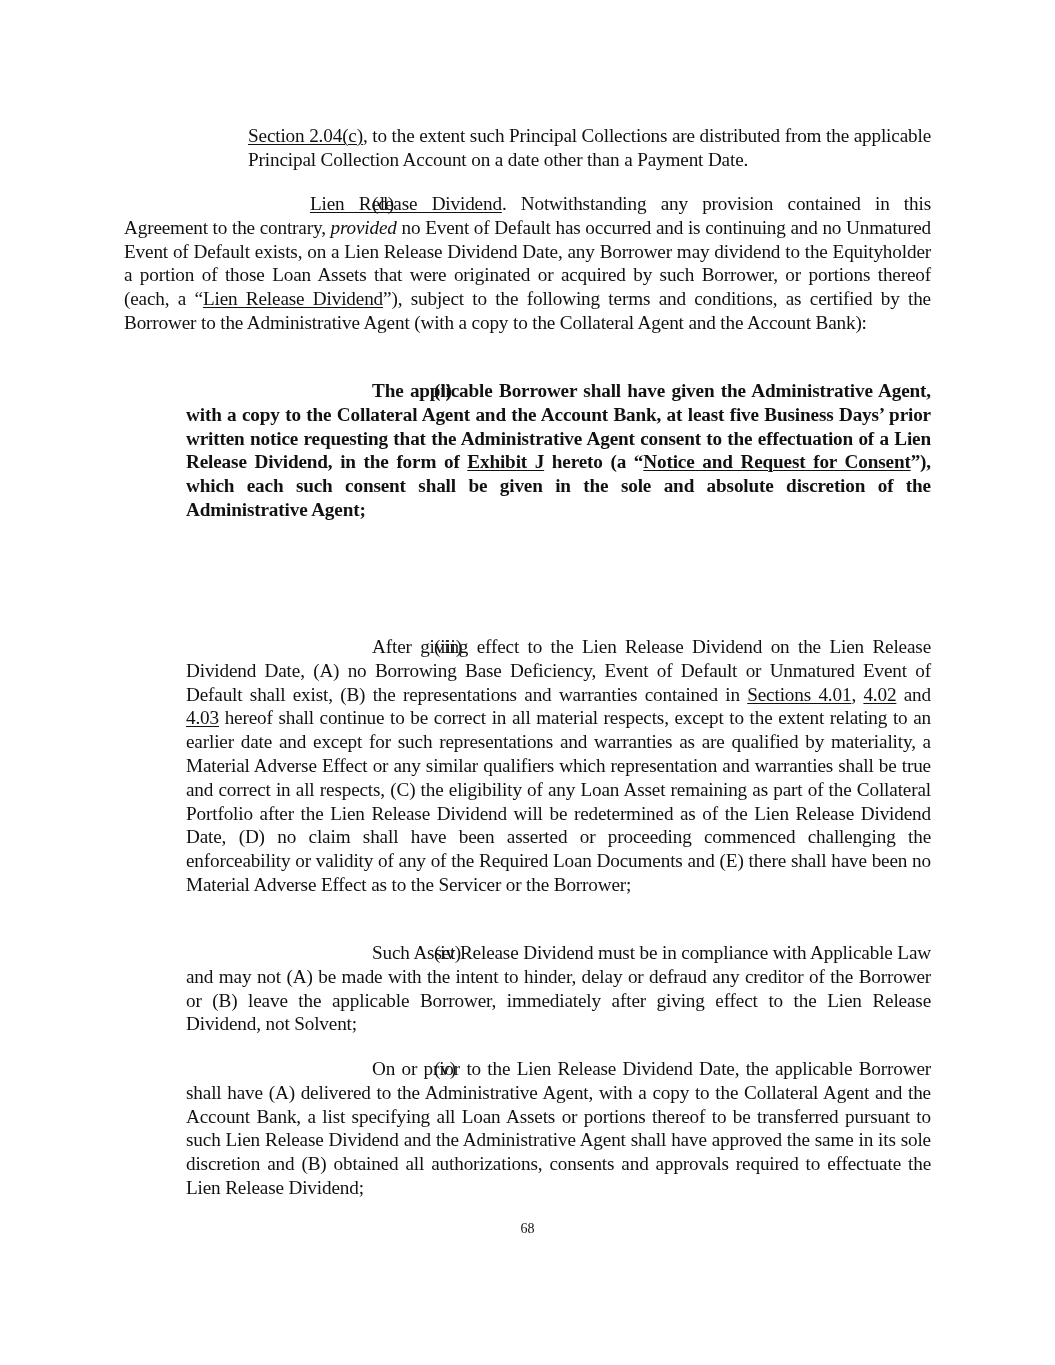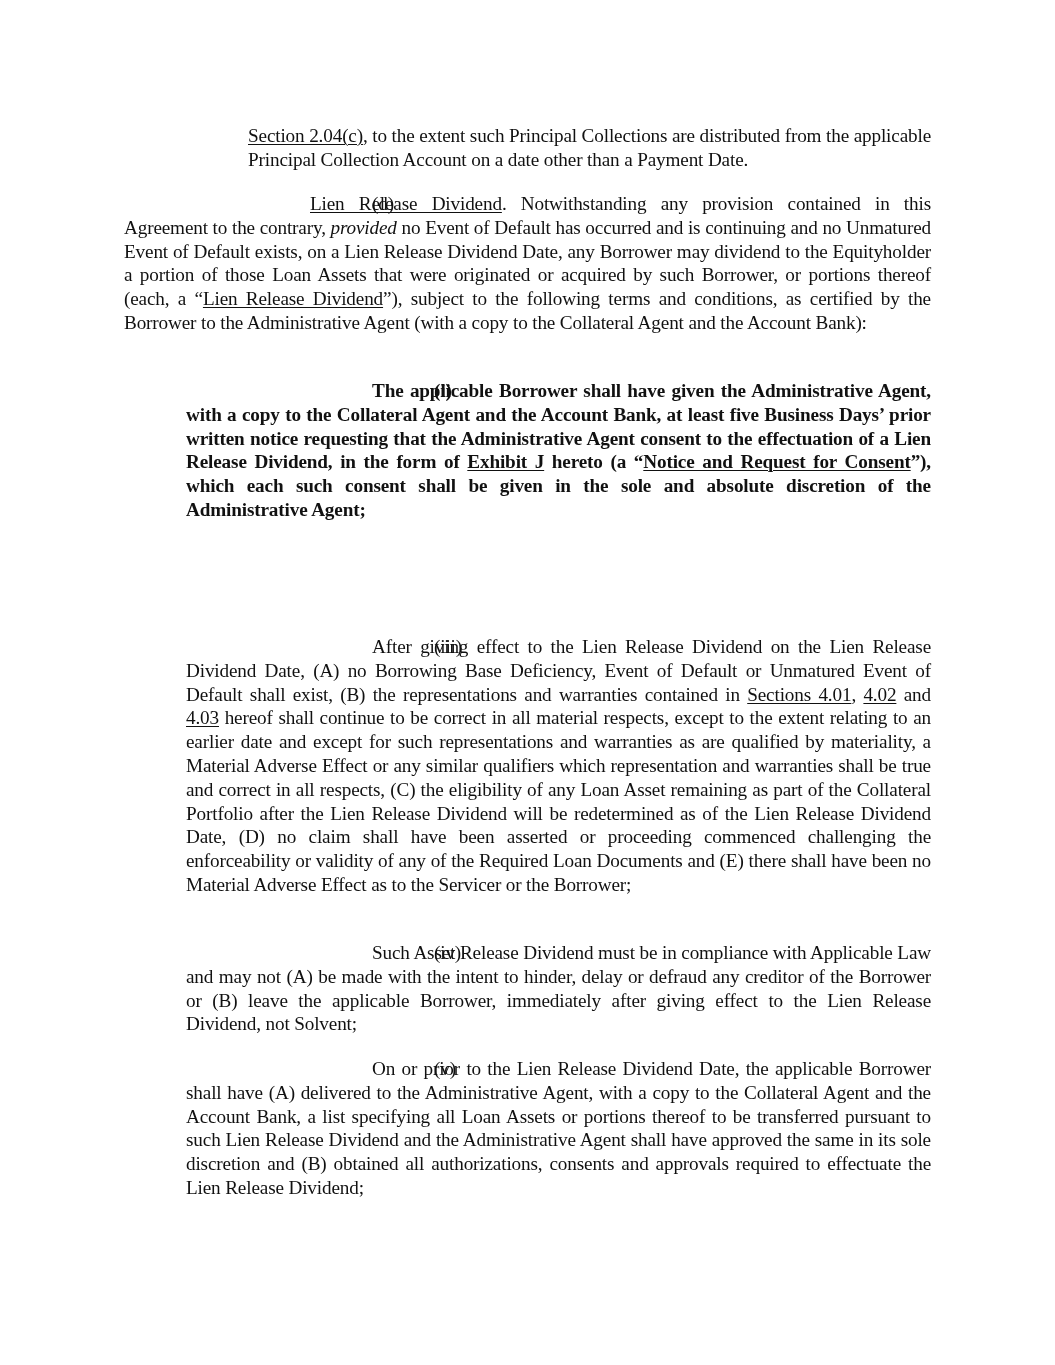--- a/index.html
+++ b/index.html
@@ -77,14 +77,15 @@
   </p>
 
   <p class="para p-sub p-iv">
     <span class="lbl lbl-sub">(iv)</span><span><span>Such Asset Release Dividend must be in compliance with Applicable Law and may not (A) be made with the intent to hinder, delay or defraud any creditor of the Borrower or (B) leave the applicable Borrower, immediately after giving effect to the Lien Release Dividend, not Solvent;</span></span>
   </p>
 
   <p class="para p-sub p-v">
     <span class="lbl lbl-sub">(v)</span><span><span>On or prior to the Lien Release Dividend Date, the applicable Borrower shall have (A) delivered to the Administrative Agent, with a copy to the Collateral Agent and the Account Bank, a list specifying all Loan Assets or portions thereof to be transferred pursuant to such Lien Release Dividend and the Administrative Agent shall have approved the same in its sole discretion and (B) obtained all authorizations, consents and approvals required to effectuate the Lien Release Dividend;</span></span>
   </p>
 
+  <div class="page-num">68</div>
 
 </div>
 
 </body></html>

